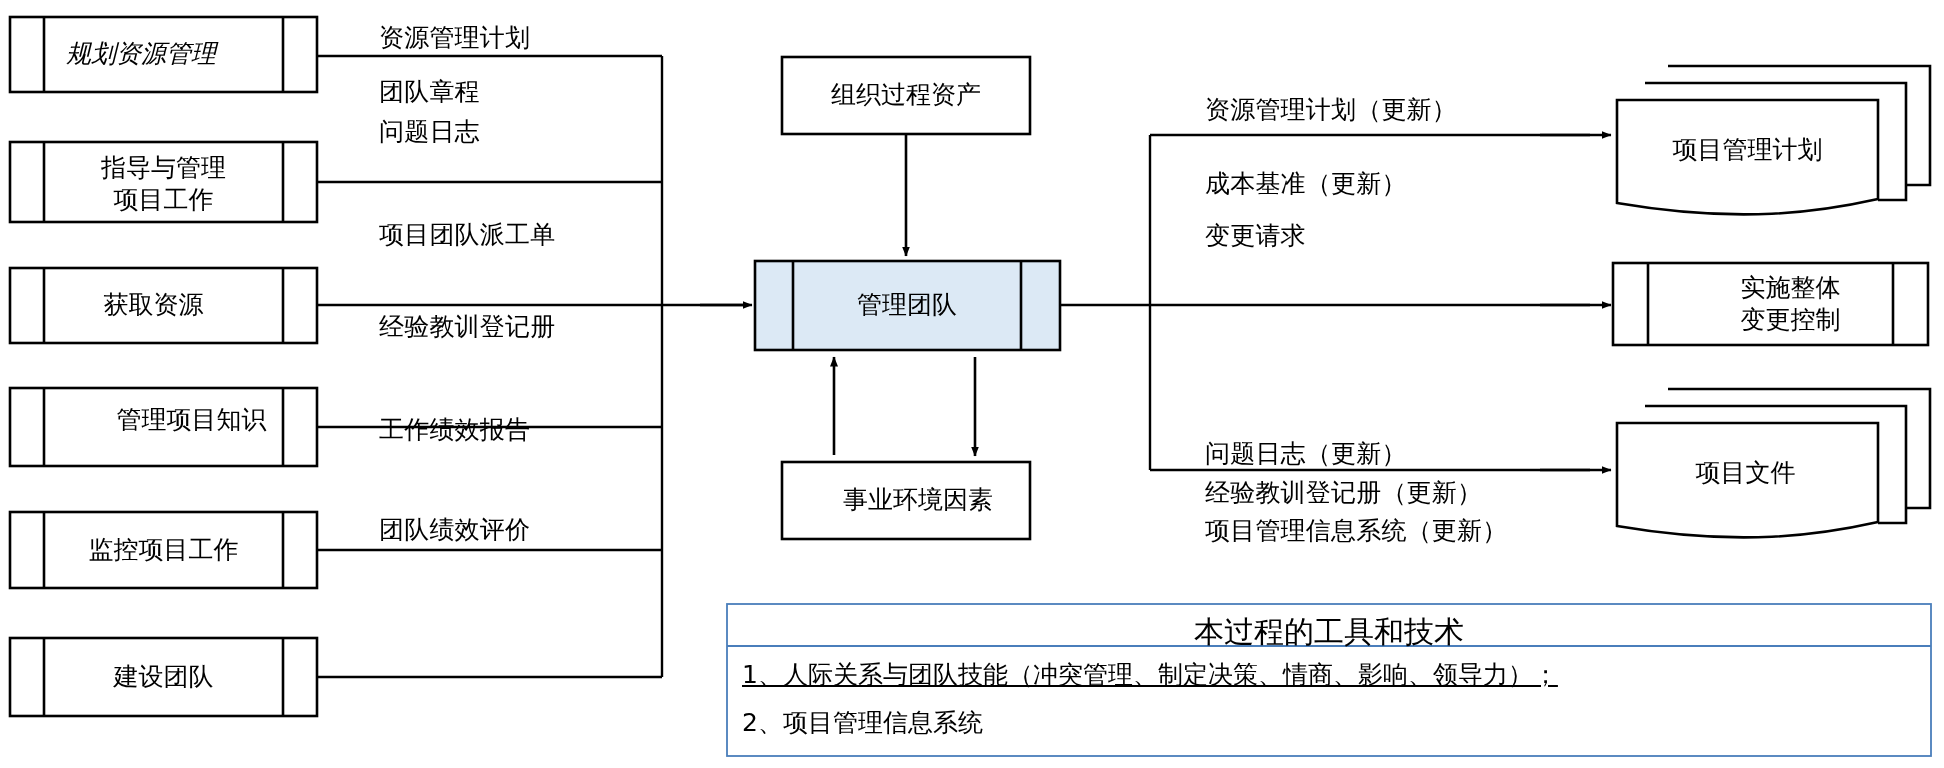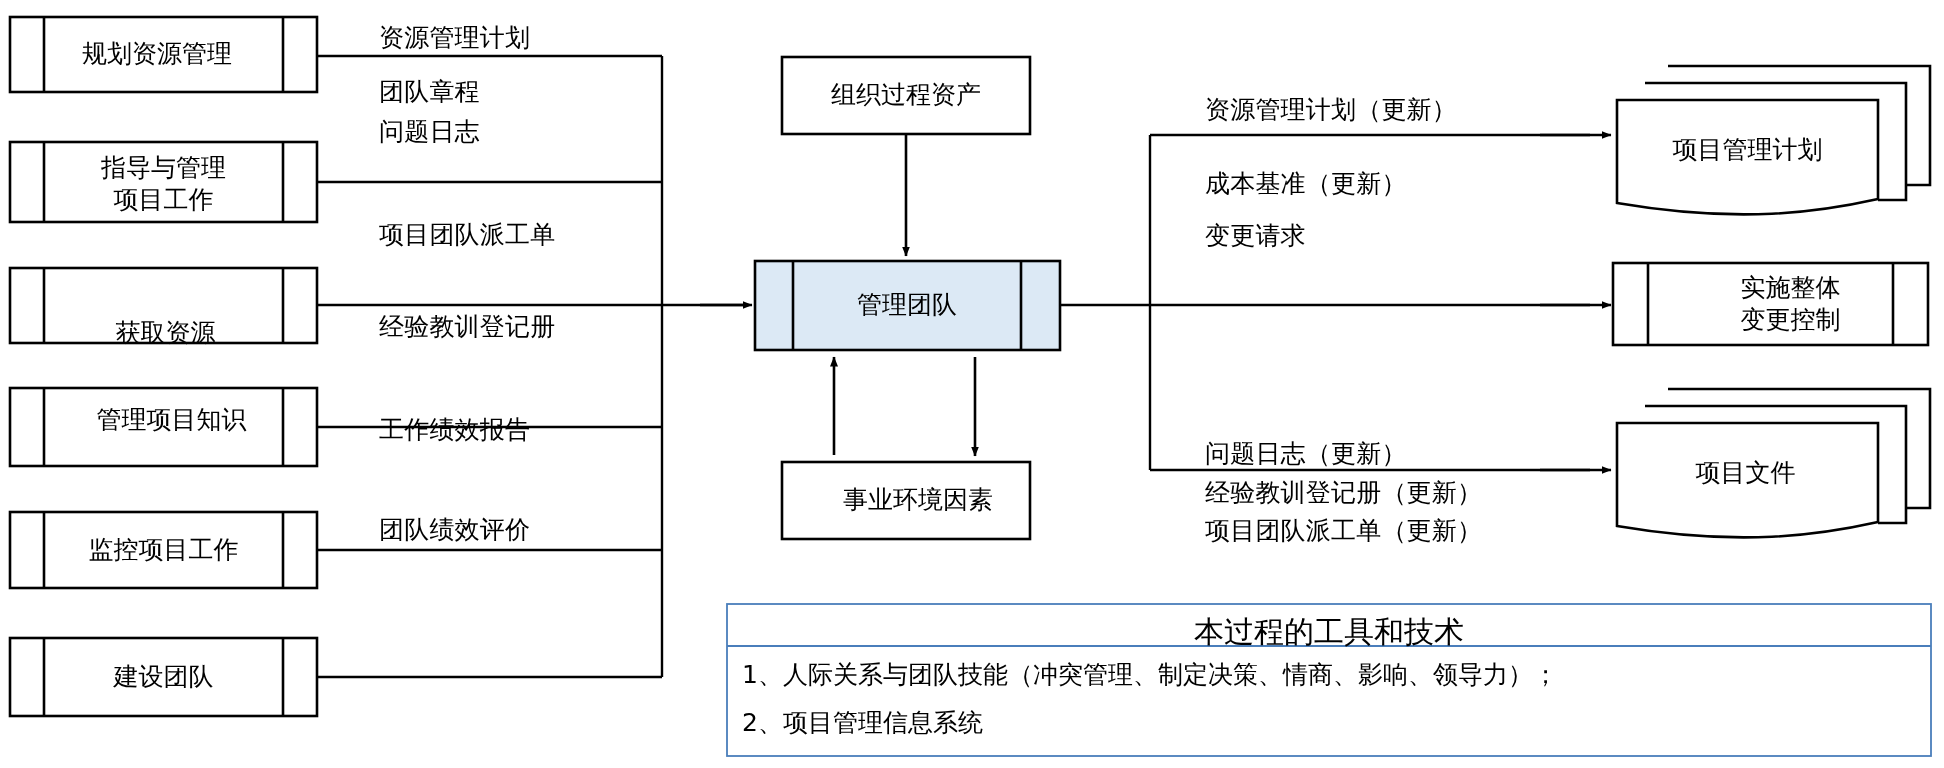--- a/index.html
+++ b/index.html
@@ -157,30 +157,30 @@
                  C1820,535 1740,547 1617,526 Z" fill="#ffffff"></path>
       </g>
 
       <g stroke="#4a7ebb" stroke-width="1.8">
         <rect x="727" y="604" width="1204" height="152" fill="#ffffff"></rect>
         <line x1="727" y1="646" x2="1931" y2="646"></line>
       </g>
     </g>
   </svg>
 
-  <div class="process-label" style="left:52px;top:17px;width:210px;height:75px;">规划资源管理</div>
+  <div class="process-label" style="left:36px;top:17px;width:210px;height:75px;font-style:italic;">规划资源管理</div>
 
   <div class="process-label" style="left:44px;top:142px;width:239px;height:84px;flex-direction:column;">
     <span>指导与管理</span>
     <span>项目工作</span>
   </div>
 
-  <div class="process-label" style="left:60px;top:268px;width:211px;height:75px;margin-top:28px;">获取资源</div>
-
-  <div class="process-label" style="left:36px;top:388px;width:239px;height:64px;padding-left:16px;">管理项目知识</div>
+  <div class="process-label" style="left:48px;top:268px;width:211px;height:75px;">获取资源</div>
+
+  <div class="process-label" style="left:56px;top:388px;width:239px;height:64px;padding-left:16px;">管理项目知识</div>
 
   <div class="process-label" style="left:44px;top:512px;width:239px;height:76px;">监控项目工作</div>
 
   <div class="process-label" style="left:44px;top:638px;width:239px;height:78px;">建设团队</div>
 
   <div class="txt" style="left:379px;top:22px;">资源管理计划</div>
   <div class="txt" style="left:379px;top:76px;">团队章程</div>
   <div class="txt" style="left:379px;top:116px;">问题日志</div>
   <div class="txt" style="left:379px;top:219px;">项目团队派工单</div>
   <div class="txt" style="left:379px;top:311px;">经验教训登记册</div>
@@ -194,29 +194,29 @@
 
   <div class="process-label" style="left:782px;top:462px;width:272px;height:77px;">事业环境因素</div>
 
   <div class="txt" style="left:1205px;top:94px;">资源管理计划（更新）</div>
   <div class="txt" style="left:1205px;top:168px;">成本基准（更新）</div>
 
   <div class="txt" style="left:1205px;top:220px;">变更请求</div>
 
   <div class="txt" style="left:1205px;top:438px;">问题日志（更新）</div>
   <div class="txt" style="left:1205px;top:477px;">经验教训登记册（更新）</div>
-  <div class="txt" style="left:1205px;top:515px;">项目团队派工单（更新）</div>
+  <div class="txt" style="left:1205px;top:515px;">项目管理信息系统（更新）</div>
 
   <div class="process-label" style="left:1617px;top:105px;width:261px;height:90px;">项目管理计划</div>
 
   <div class="process-label" style="left:1648px;top:263px;width:285px;height:82px;flex-direction:column;">
     <span>实施整体</span>
     <span>变更控制</span>
   </div>
 
   <div class="process-label" style="left:1617px;top:428px;width:257px;height:90px;">项目文件</div>
 
   <div class="tools-title" style="left:727px;top:612px;width:1204px;">本过程的工具和技术</div>
 
-  <div class="tools-line" style="left:742px;top:658px;">1、人际关系与团队技能（冲突管理、制定决策、情商、影响、领导力）；</div>
+  <div class="tools-line" style="left:742px;top:658px;text-decoration:underline;">1、人际关系与团队技能（冲突管理、制定决策、情商、影响、领导力）；</div>
   <div class="tools-line" style="left:742px;top:706px;">2、项目管理信息系统</div>
 
 </div>
 
 </body></html>

